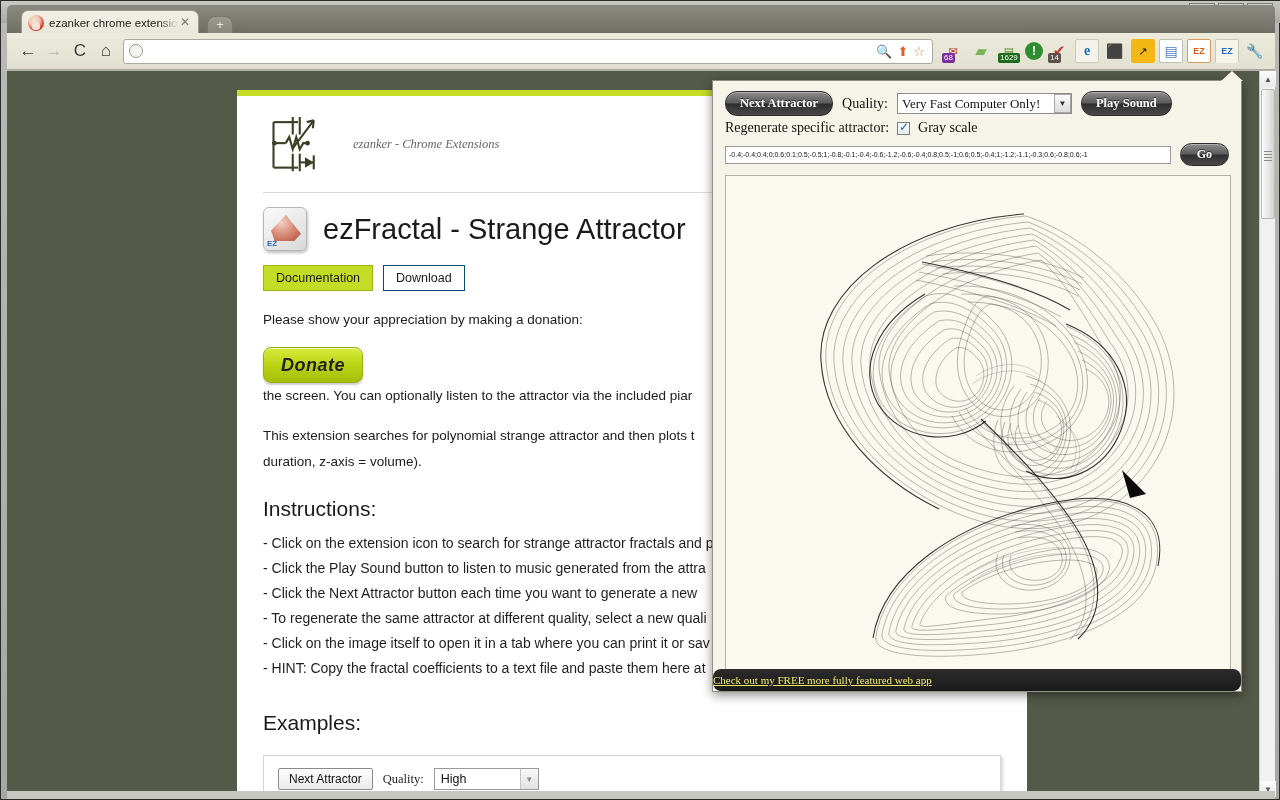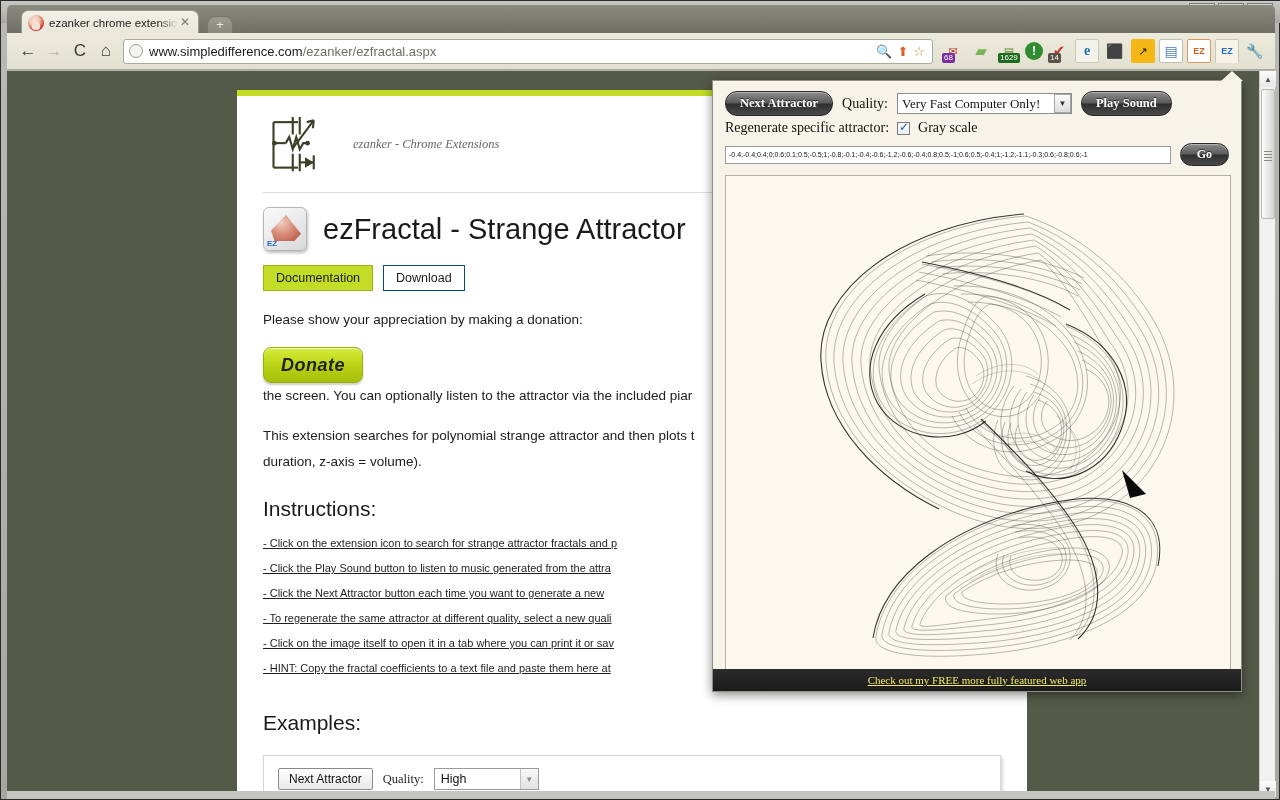--- a/index.html
+++ b/index.html
@@ -178,22 +178,22 @@
     border: 1px solid #97ad08;
     box-shadow: inset 0 1px 0 rgba(255,255,255,.7), 0 2px 2px rgba(0,0,0,.2);
     display: flex; align-items: center; justify-content: center;
     font-size: 18px; font-weight: bold; font-style: italic; color: #222;
     letter-spacing: .5px;
   }
   .sect-h {
     padding: 22px 26px 10px 26px; font-size: 21px; color: #1a1a1a; font-weight: normal;
   }
   .bullet {
-    padding: 0 26px; font-size: 11px; color: #1f1f1f; line-height: 25px;
-    white-space: nowrap; overflow: hidden; text-decoration: underline;
+    padding: 0 26px; font-size: 14px; color: #1f1f1f; line-height: 25px;
+    white-space: nowrap; overflow: hidden;
   }
 
   #example-box {
     margin: 10px 26px 0 26px; border: 1px solid #d6d6d6;
     box-shadow: 2px 2px 3px rgba(0,0,0,.15);
     padding: 12px 14px; background: #fff;
     display: flex; align-items: center; gap: 10px;
   }
   .win-btn-gray {
     font-size: 12px; padding: 3px 10px;
@@ -278,21 +278,21 @@
   #go-btn { padding: 3px 16px; font-size: 12px; }
 
   #fractal-frame {
     margin: 9px 12px 0 12px; width: 506px; height: 498px;
     background: #fbf9ef; border: 1px solid #b3b1a4;
     position: relative; overflow: hidden;
   }
   #popup-footer {
     position: absolute; left: 0; bottom: 0; width: 100%; height: 22px;
     background: linear-gradient(180deg,#2c2c2c 0%,#1a1a1a 100%);
-    display: flex; align-items: center; justify-content: center;
+    display: flex; align-items: center; justify-content: flex-start; border-radius: 8px;
   }
   #footer-link {
     font-size: 11px; color: #f2e96a; text-decoration: underline;
     font-family: "Liberation Serif", serif;
   }
 
   
   #scrollbar {
     position: absolute; right: 0; top: 66px; width: 16px; height: 726px;
     background: #f1f1f1; border-left: 1px solid #cfcfc8;
@@ -344,21 +344,20 @@
     </div>
 
     <div id="toolbar">
       <div class="nav-btn">←</div>
       <div class="nav-btn disabled">→</div>
       <div class="nav-btn">C</div>
       <div class="nav-btn">⌂</div>
 
       <div id="omnibox">
         <div id="page-icon"></div>
-        <div id="url-text"><b>www.simpledifference.com</b><span>/ezanker/ezfractal.aspx</span></div>
         <div id="omni-icons">
           <span class="omni-ic">🔍</span>
           <span class="omni-ic" style="color:#d9612a">⬆</span>
           <span class="omni-ic" style="color:#b8933a">☆</span>
         </div>
       </div>
 
       <div id="ext-icons">
         <div class="ext-ic" style="color:#c2342a">✉<span class="ext-badge" style="background:#7b2ea0">68</span></div>
         <div class="ext-ic" style="color:#7bb35a;font-size:15px">▰</div>

